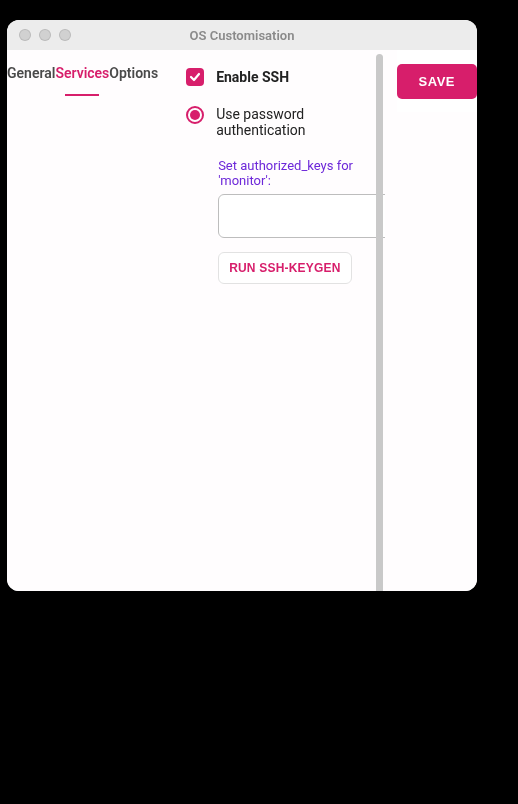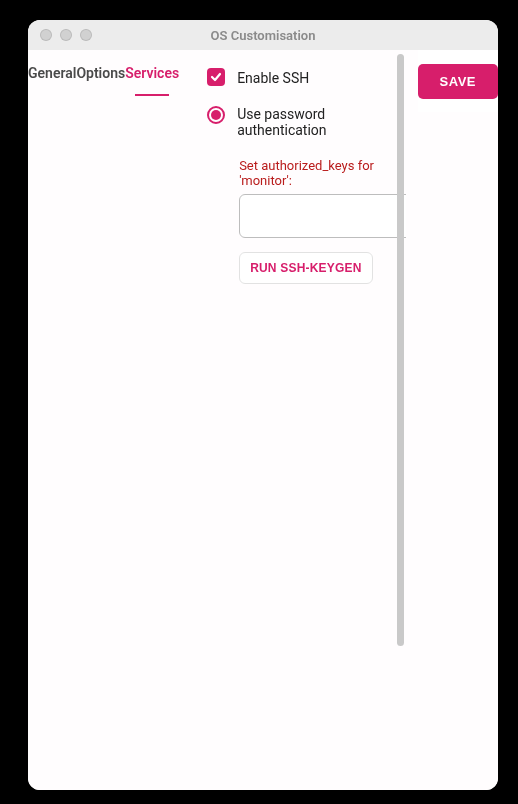--- a/index.html
+++ b/index.html
@@ -4,22 +4,22 @@
 <style>
   * { box-sizing: border-box; }
   html, body {
     margin: 0; padding: 0;
     width: 518px; height: 804px;
     background: #000;
     font-family: -apple-system, BlinkMacSystemFont, "Segoe UI", Roboto, Helvetica, Arial, sans-serif;
   }
   .window {
     position: absolute;
-    left: 28px; top: 20px;
-    width: 470px; height: 770px;
+    left: 7px; top: 20px;
+    width: 470px; height: 571px;
     background: #fff;
     border-radius: 12px;
     box-shadow: 0 8px 30px rgba(0,0,0,0.4);
     overflow: hidden;
     display: flex;
     flex-direction: column;
   }
   .titlebar {
     height: 30px;
     background: #ececec;
@@ -90,21 +90,21 @@
     overflow-y: auto;
   }
   .scrollbar {
     position: absolute;
     right: 2px; top: 4px;
     width: 7px;
     height: 592px;
     background: #c9c9c9;
     border-radius: 4px;
   }
-  .row { display: flex; align-items: flex-end; margin-bottom: 20px; }
+  .row { display: flex; align-items: center; margin-bottom: 20px; font-weight: bold; }
   .checkbox {
     width: 18px; height: 18px;
     border-radius: 4px;
     background: #d71e6b;
     margin-right: 12px;
     position: relative;
     flex: 0 0 auto;
     cursor: pointer;
   }
   .checkbox svg { position: absolute; top: 2px; left: 2px; }
@@ -121,21 +121,21 @@
   }
   .radio.unselected { border-color: #9a9a9a; }
   .radio.selected::after {
     content: "";
     position: absolute;
     top: 2px; left: 2px; right: 2px; bottom: 2px;
     background: #d71e6b;
     border-radius: 50%;
   }
   .keys-section { margin-left: 32px; margin-top: -8px; }
-  .keys-label { font-size: 13px; color: #b91c1c; margin-bottom: 6px; }
+  .keys-label { font-size: 13px; color: #6d28d9; margin-bottom: 6px; }
   .keys-textarea {
     width: 350px;
     height: 44px;
     border: 1px solid #bdbdbd;
     border-radius: 6px;
     padding: 6px 8px;
     font-size: 13px;
     font-family: inherit;
     resize: none;
     display: block;
@@ -183,22 +183,22 @@
       <div class="dot"></div>
       <div class="dot"></div>
       <div class="dot"></div>
     </div>
     <div class="title">OS Customisation</div>
   </div>
 
   <div class="body">
     <div class="tabs">
       <div class="tab">General</div>
+      <div class="tab active">Services</div>
       <div class="tab">Options</div>
-      <div class="tab active">Services</div>
     </div>
 
     <div class="content-wrap">
       <div class="content">
 
         <div class="row">
           <div class="checkbox">
             <svg width="14" height="14" viewBox="0 0 14 14">
               <path d="M3 7 L6 10 L11 4" stroke="#fff" stroke-width="2.2" fill="none" stroke-linecap="round" stroke-linejoin="round"></path>
             </svg>

